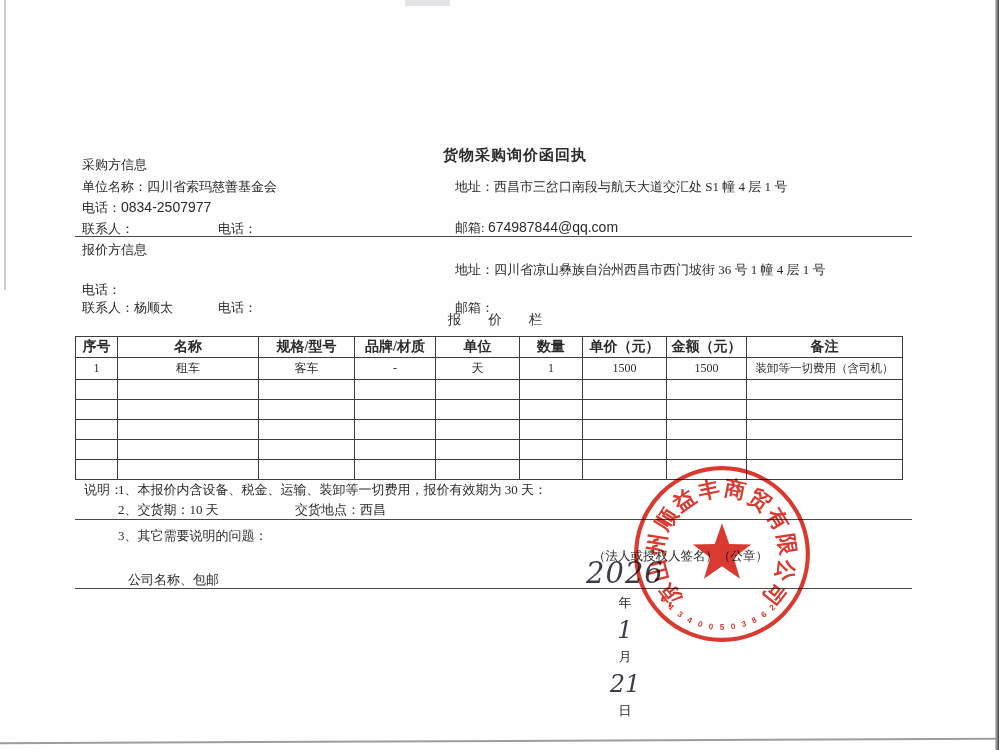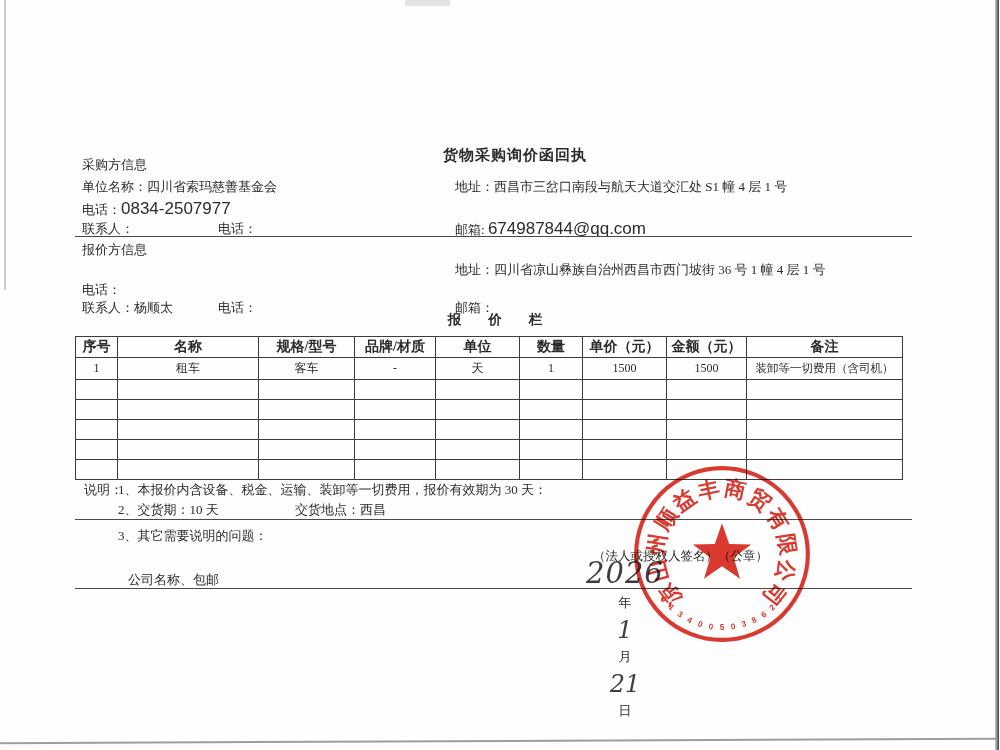--- a/index.html
+++ b/index.html
@@ -2,24 +2,24 @@
 <html><head>
 <meta charset="utf-8">
 <style>
   html,body{margin:0;padding:0;background:#ffffff;}
   .page{position:relative;width:1000px;height:750px;background:#fefefe;overflow:hidden;
         font-family:"Liberation Serif","DejaVu Serif",serif;color:#2b2b2b;font-size:13px;}
   .abs{position:absolute;white-space:nowrap;}
   .doc-title{position:absolute;left:0;top:131px;width:1000px;text-align:center;margin:15px;
              font-size:15px;font-weight:bold;letter-spacing:1px;}
   .section-title{font-size:13px;}
-  .sans{font-family:"Liberation Sans","DejaVu Sans",sans-serif;font-size:17px;}
+  .sans{font-family:"Liberation Sans","DejaVu Sans",sans-serif;font-size:14px;}
   .rule{position:absolute;left:75px;width:837px;height:0;border-top:1.5px solid #4a4a4a;}
   .quote-title{position:absolute;left:0;top:311px;width:990px;text-align:center;
-               font-weight:bold;font-size:13.5px;}
+               font-weight:normal;font-size:13.5px;}
   table.quote{position:absolute;left:75px;top:336px;width:827px;border-collapse:collapse;
               table-layout:fixed;font-size:12px;}
   table.quote th,table.quote td{border:1px solid #3c3c3c;text-align:center;padding:0 2px;
               overflow:hidden;white-space:nowrap;}
   table.quote th{height:20px;font-weight:bold;font-size:14px;}
   table.quote td{height:19px;}
   table.quote tr.first td{height:21px;}
   table.quote td.remark{font-size:11.5px;}
   .hw{font-family:"DejaVu Serif",serif;font-style:italic;color:#3d3d48;}
   .hw-year{font-size:29px;letter-spacing:1px;}

